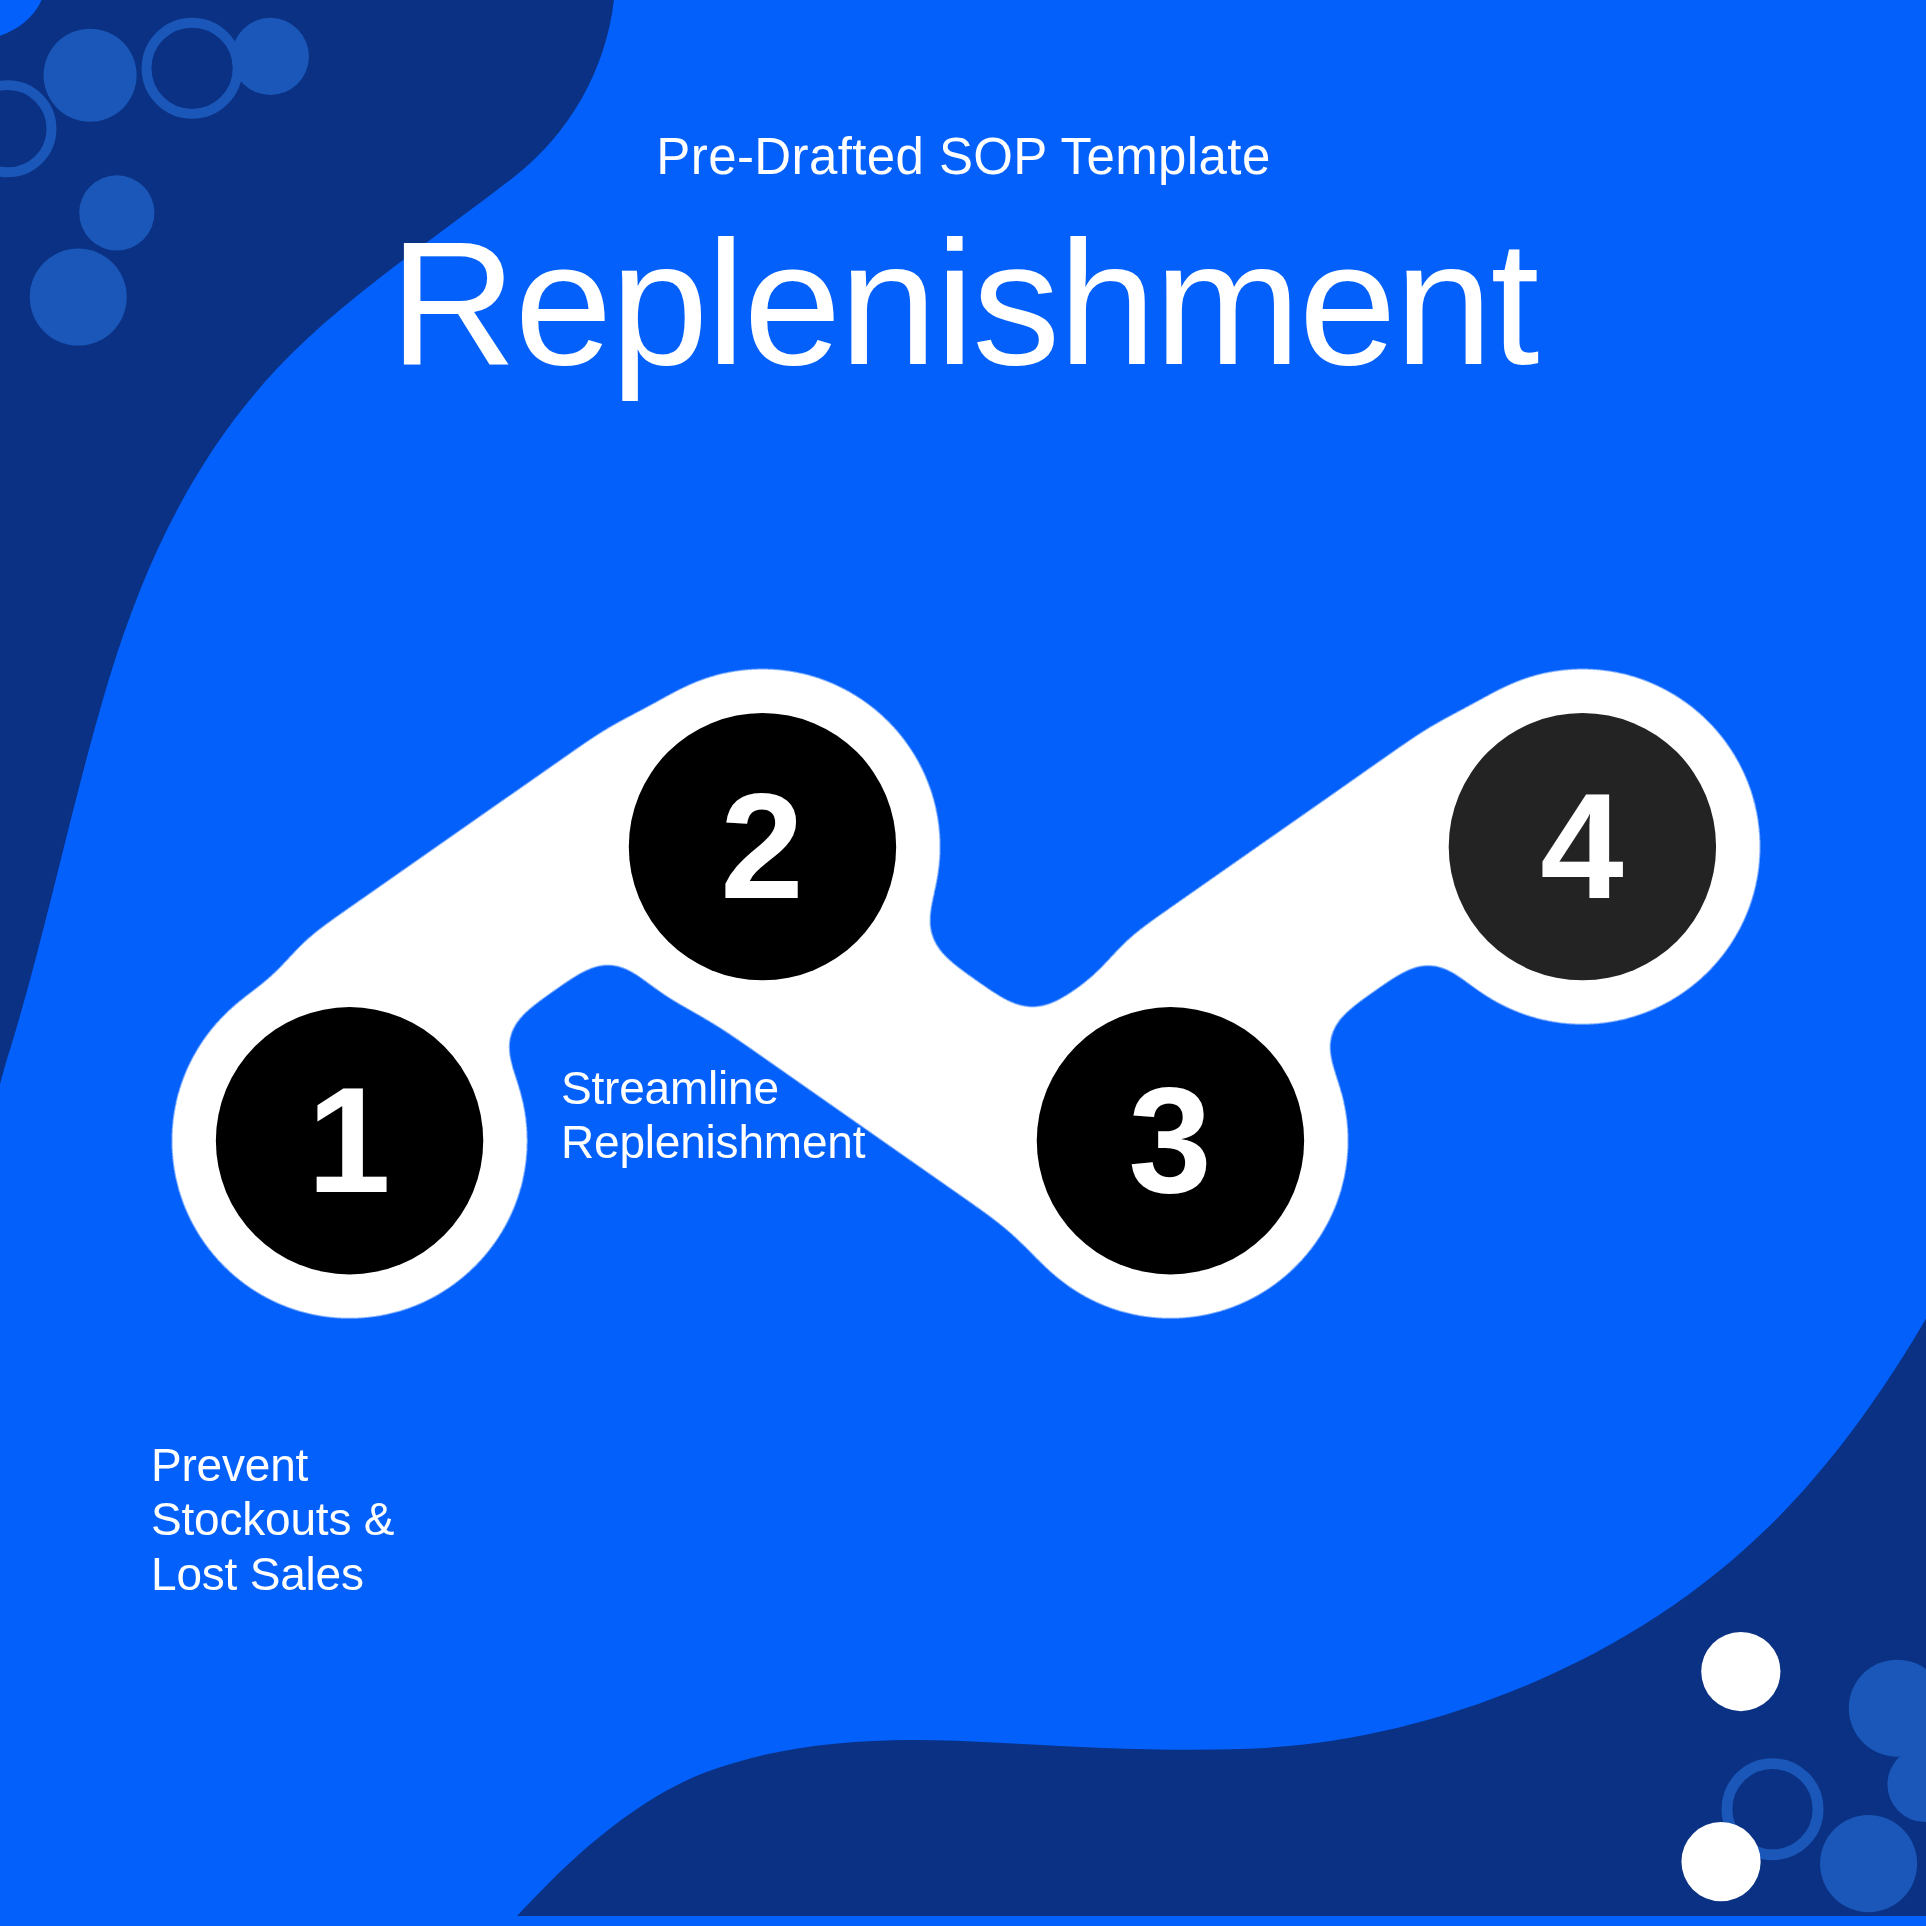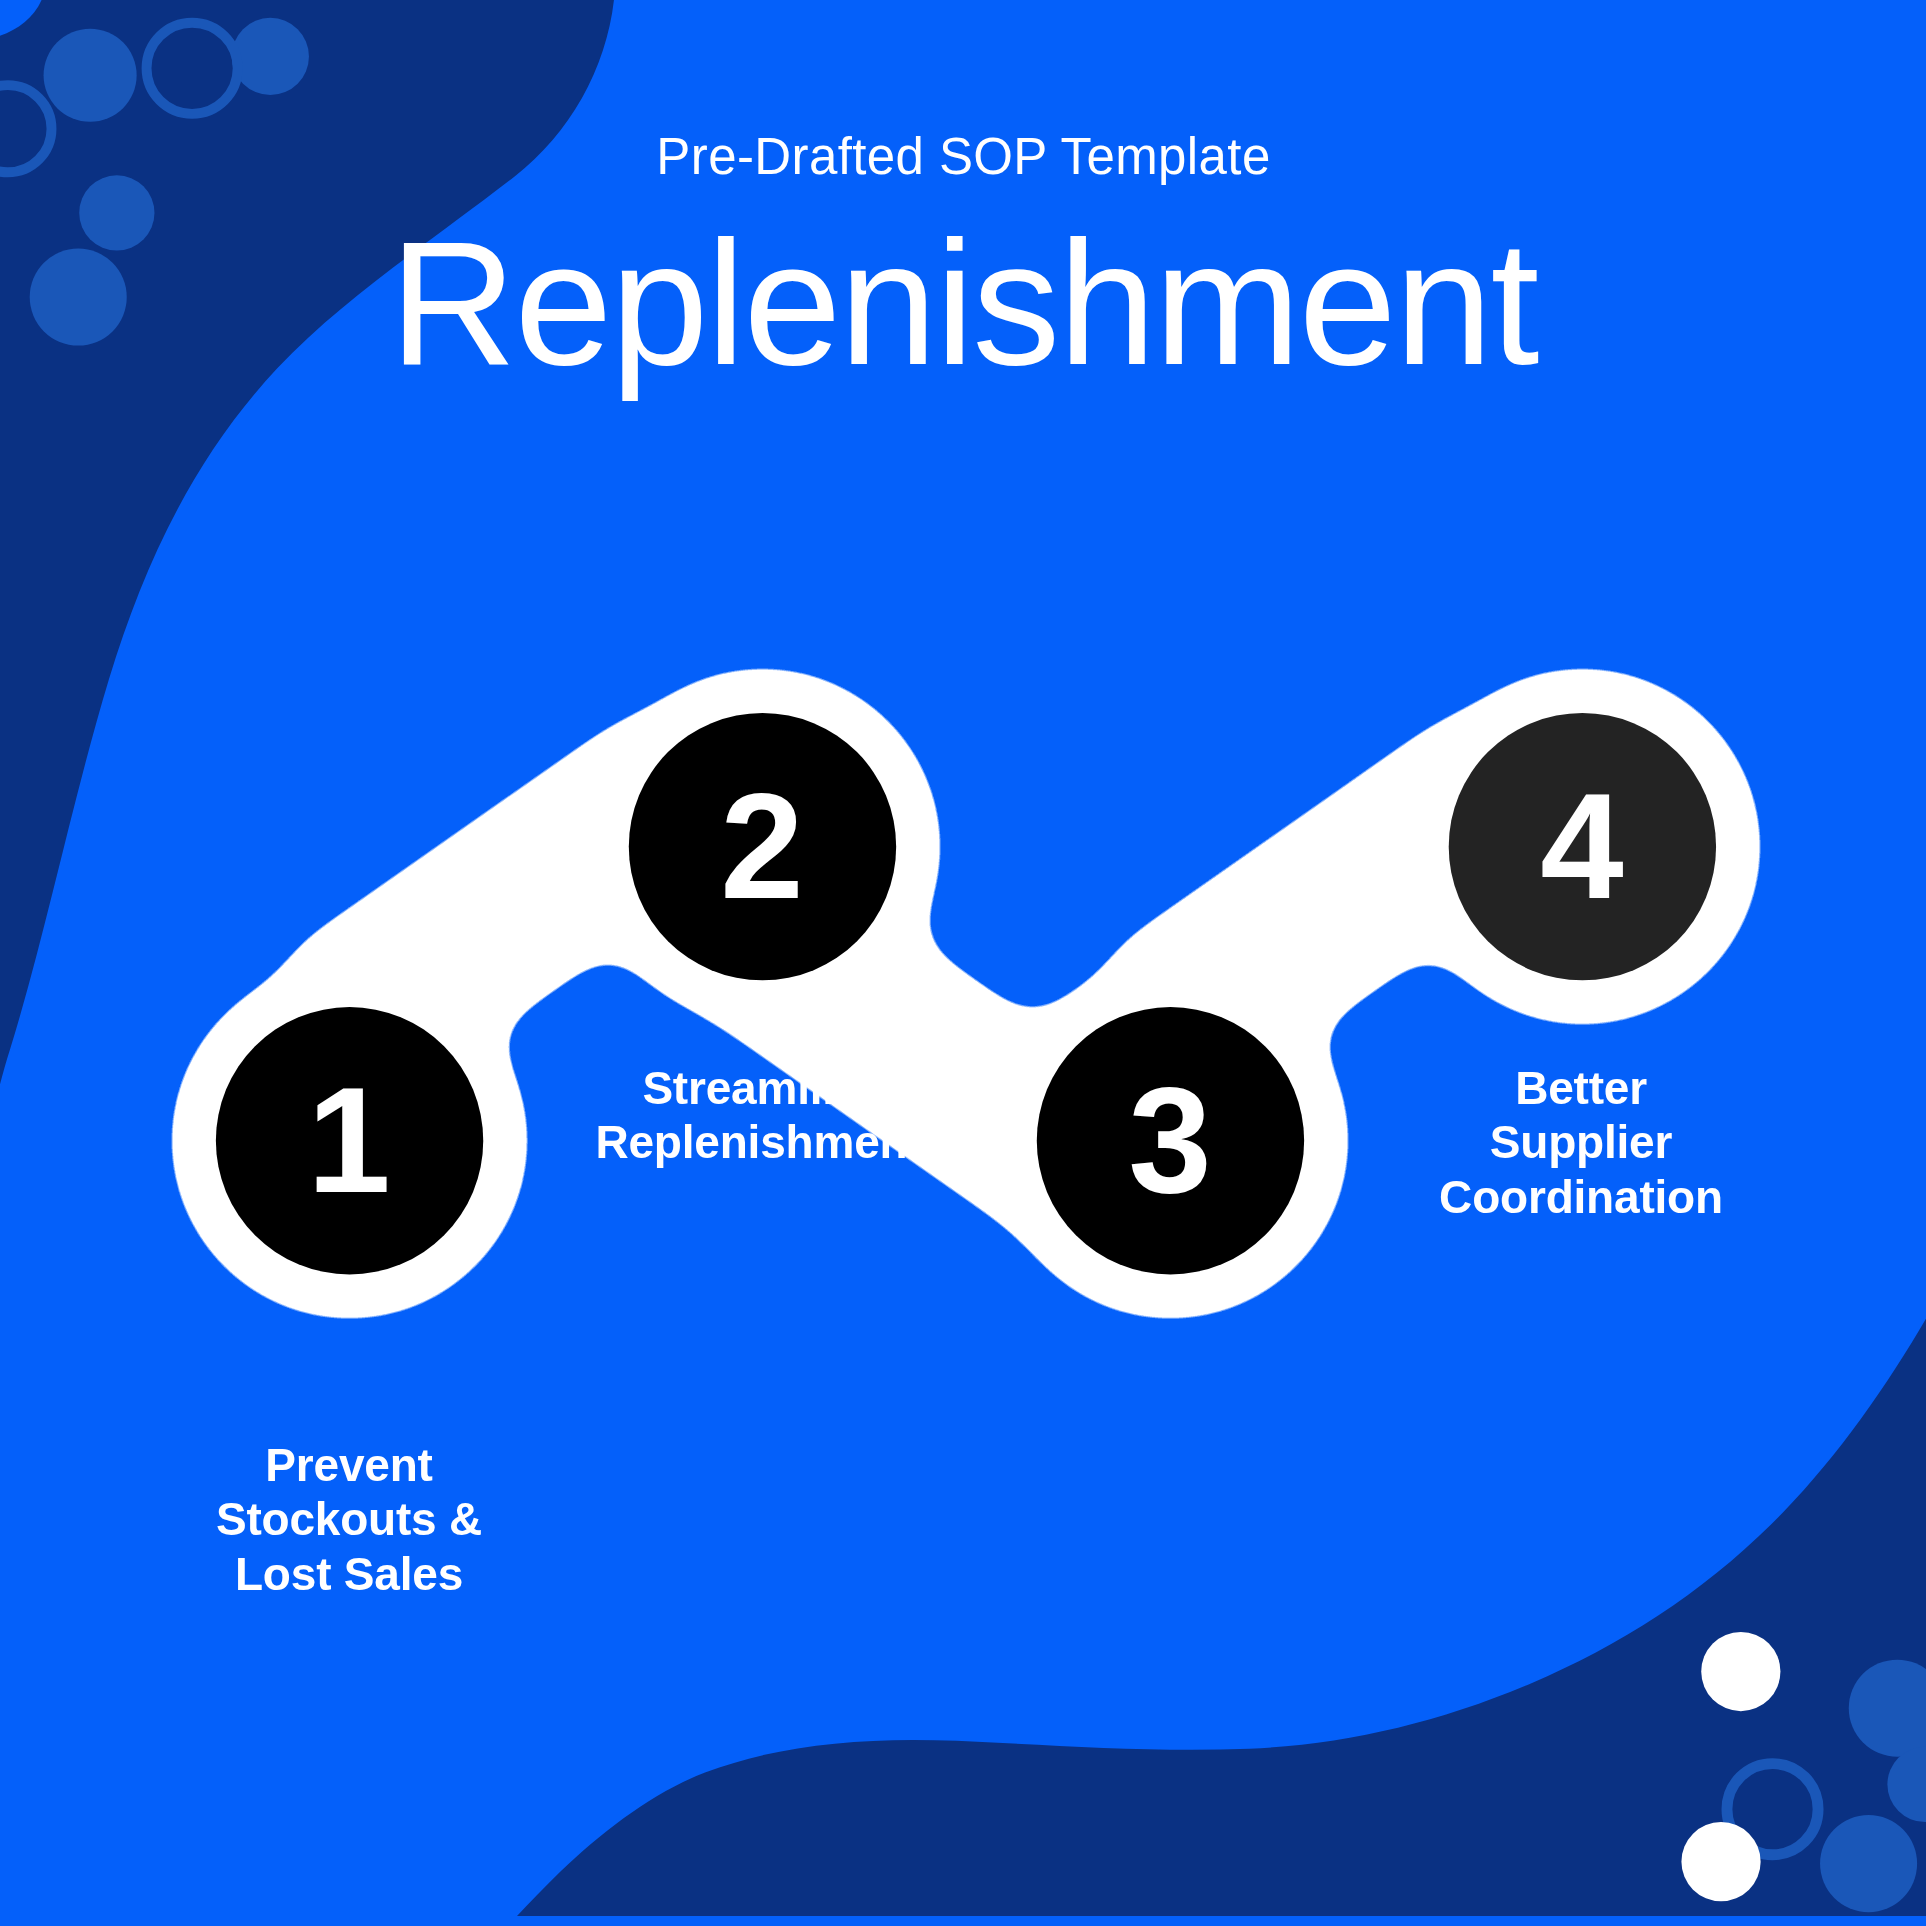--- a/index.html
+++ b/index.html
@@ -23,22 +23,22 @@
     letter-spacing:-2px;
   }
 
   .num{
     position:absolute;color:#fff;font-weight:700;
     font-size:150px;line-height:1;text-align:center;
     width:198px;
   }
 
   .lbl{
-    position:absolute;color:#fff;font-weight:700;
-    font-size:46px;line-height:1.18;text-align:center;
+    position:absolute;color:#fff;font-weight:400;
+    font-size:46px;line-height:1.18;
     letter-spacing:-0.2px;white-space:pre-line;
   }
 </style>
 </head>
 <body>
 
 <div id="stage">
 
   <svg id="bg" viewBox="0 0 1946 1946">
     <rect x="0" y="0" width="1946" height="1946" fill="#0460FA"></rect>
@@ -108,18 +108,15 @@
   <div class="num" style="left:1483px;top:771px;">4</div>
 
   <div class="lbl" style="left:151px;top:1438px;width:396px;">Prevent
 Stockouts &amp;
 Lost Sales</div>
 
   <div class="lbl" style="left:561px;top:1061px;width:396px;">Streamline
 Replenishment</div>
 
 
-  <div class="lbl" style="left:1383px;top:1061px;width:396px;">Better
-Supplier
-Coordination</div>
 
 </div>
 
 
 </body></html>

